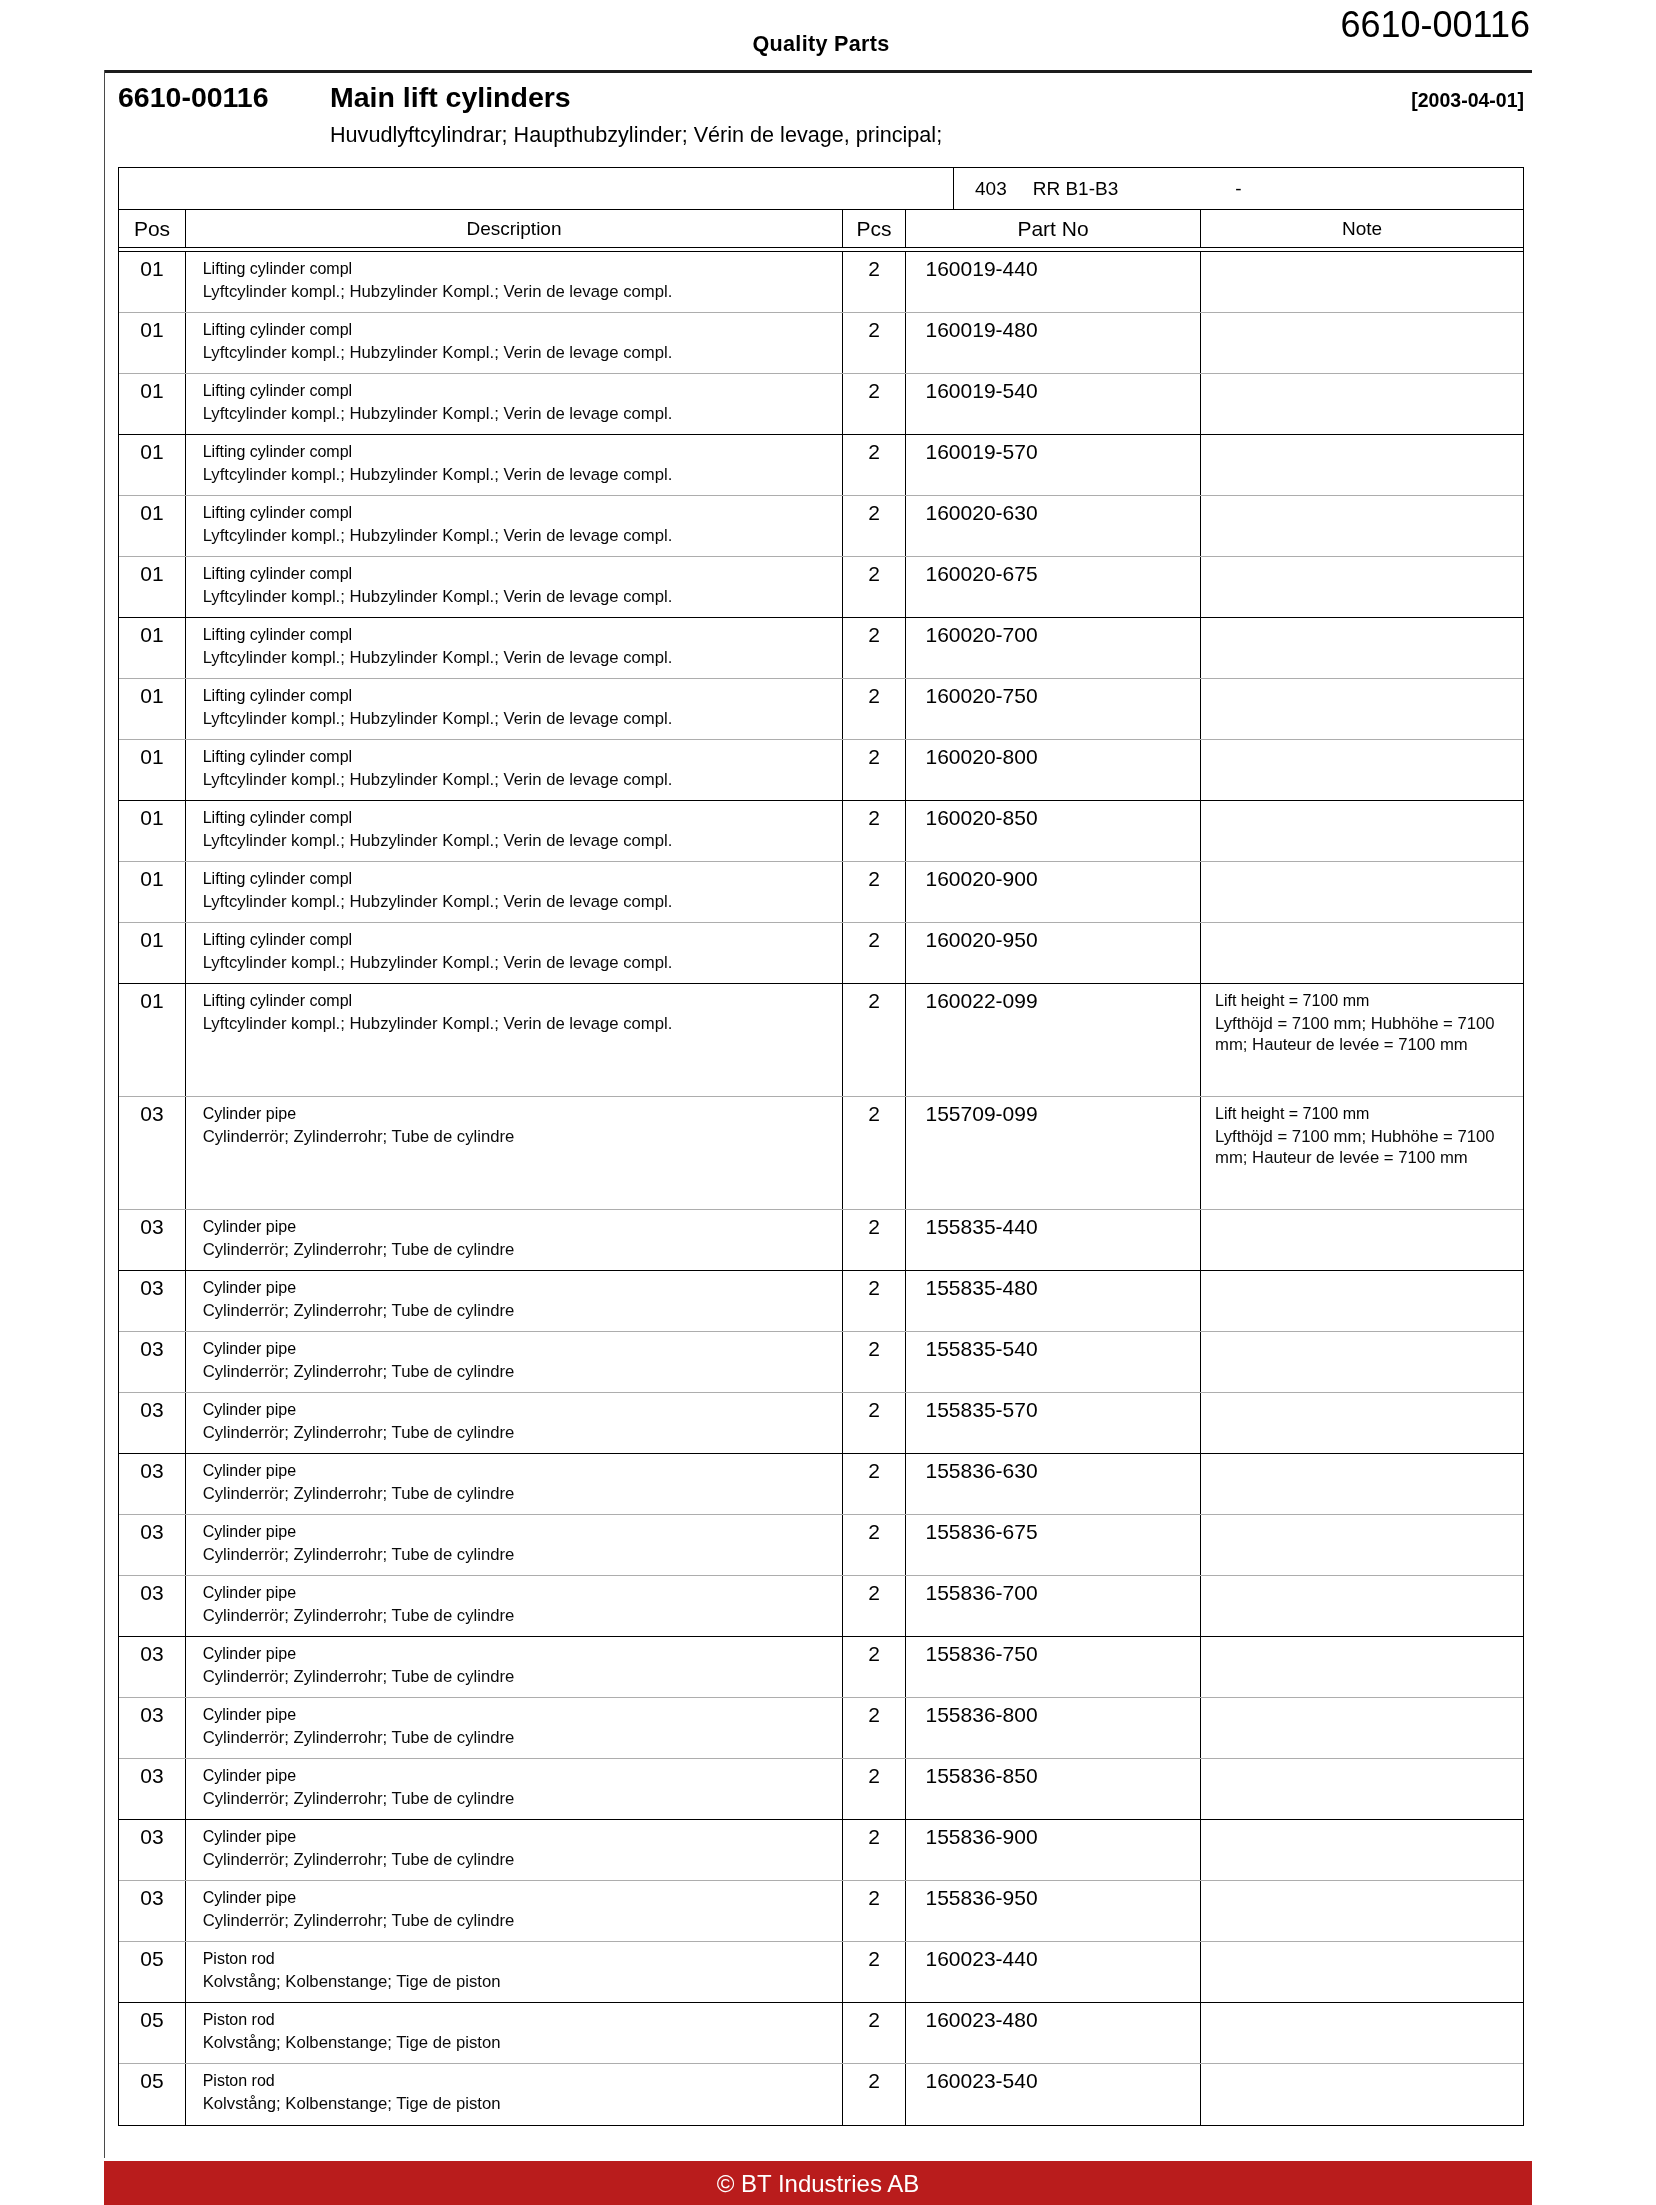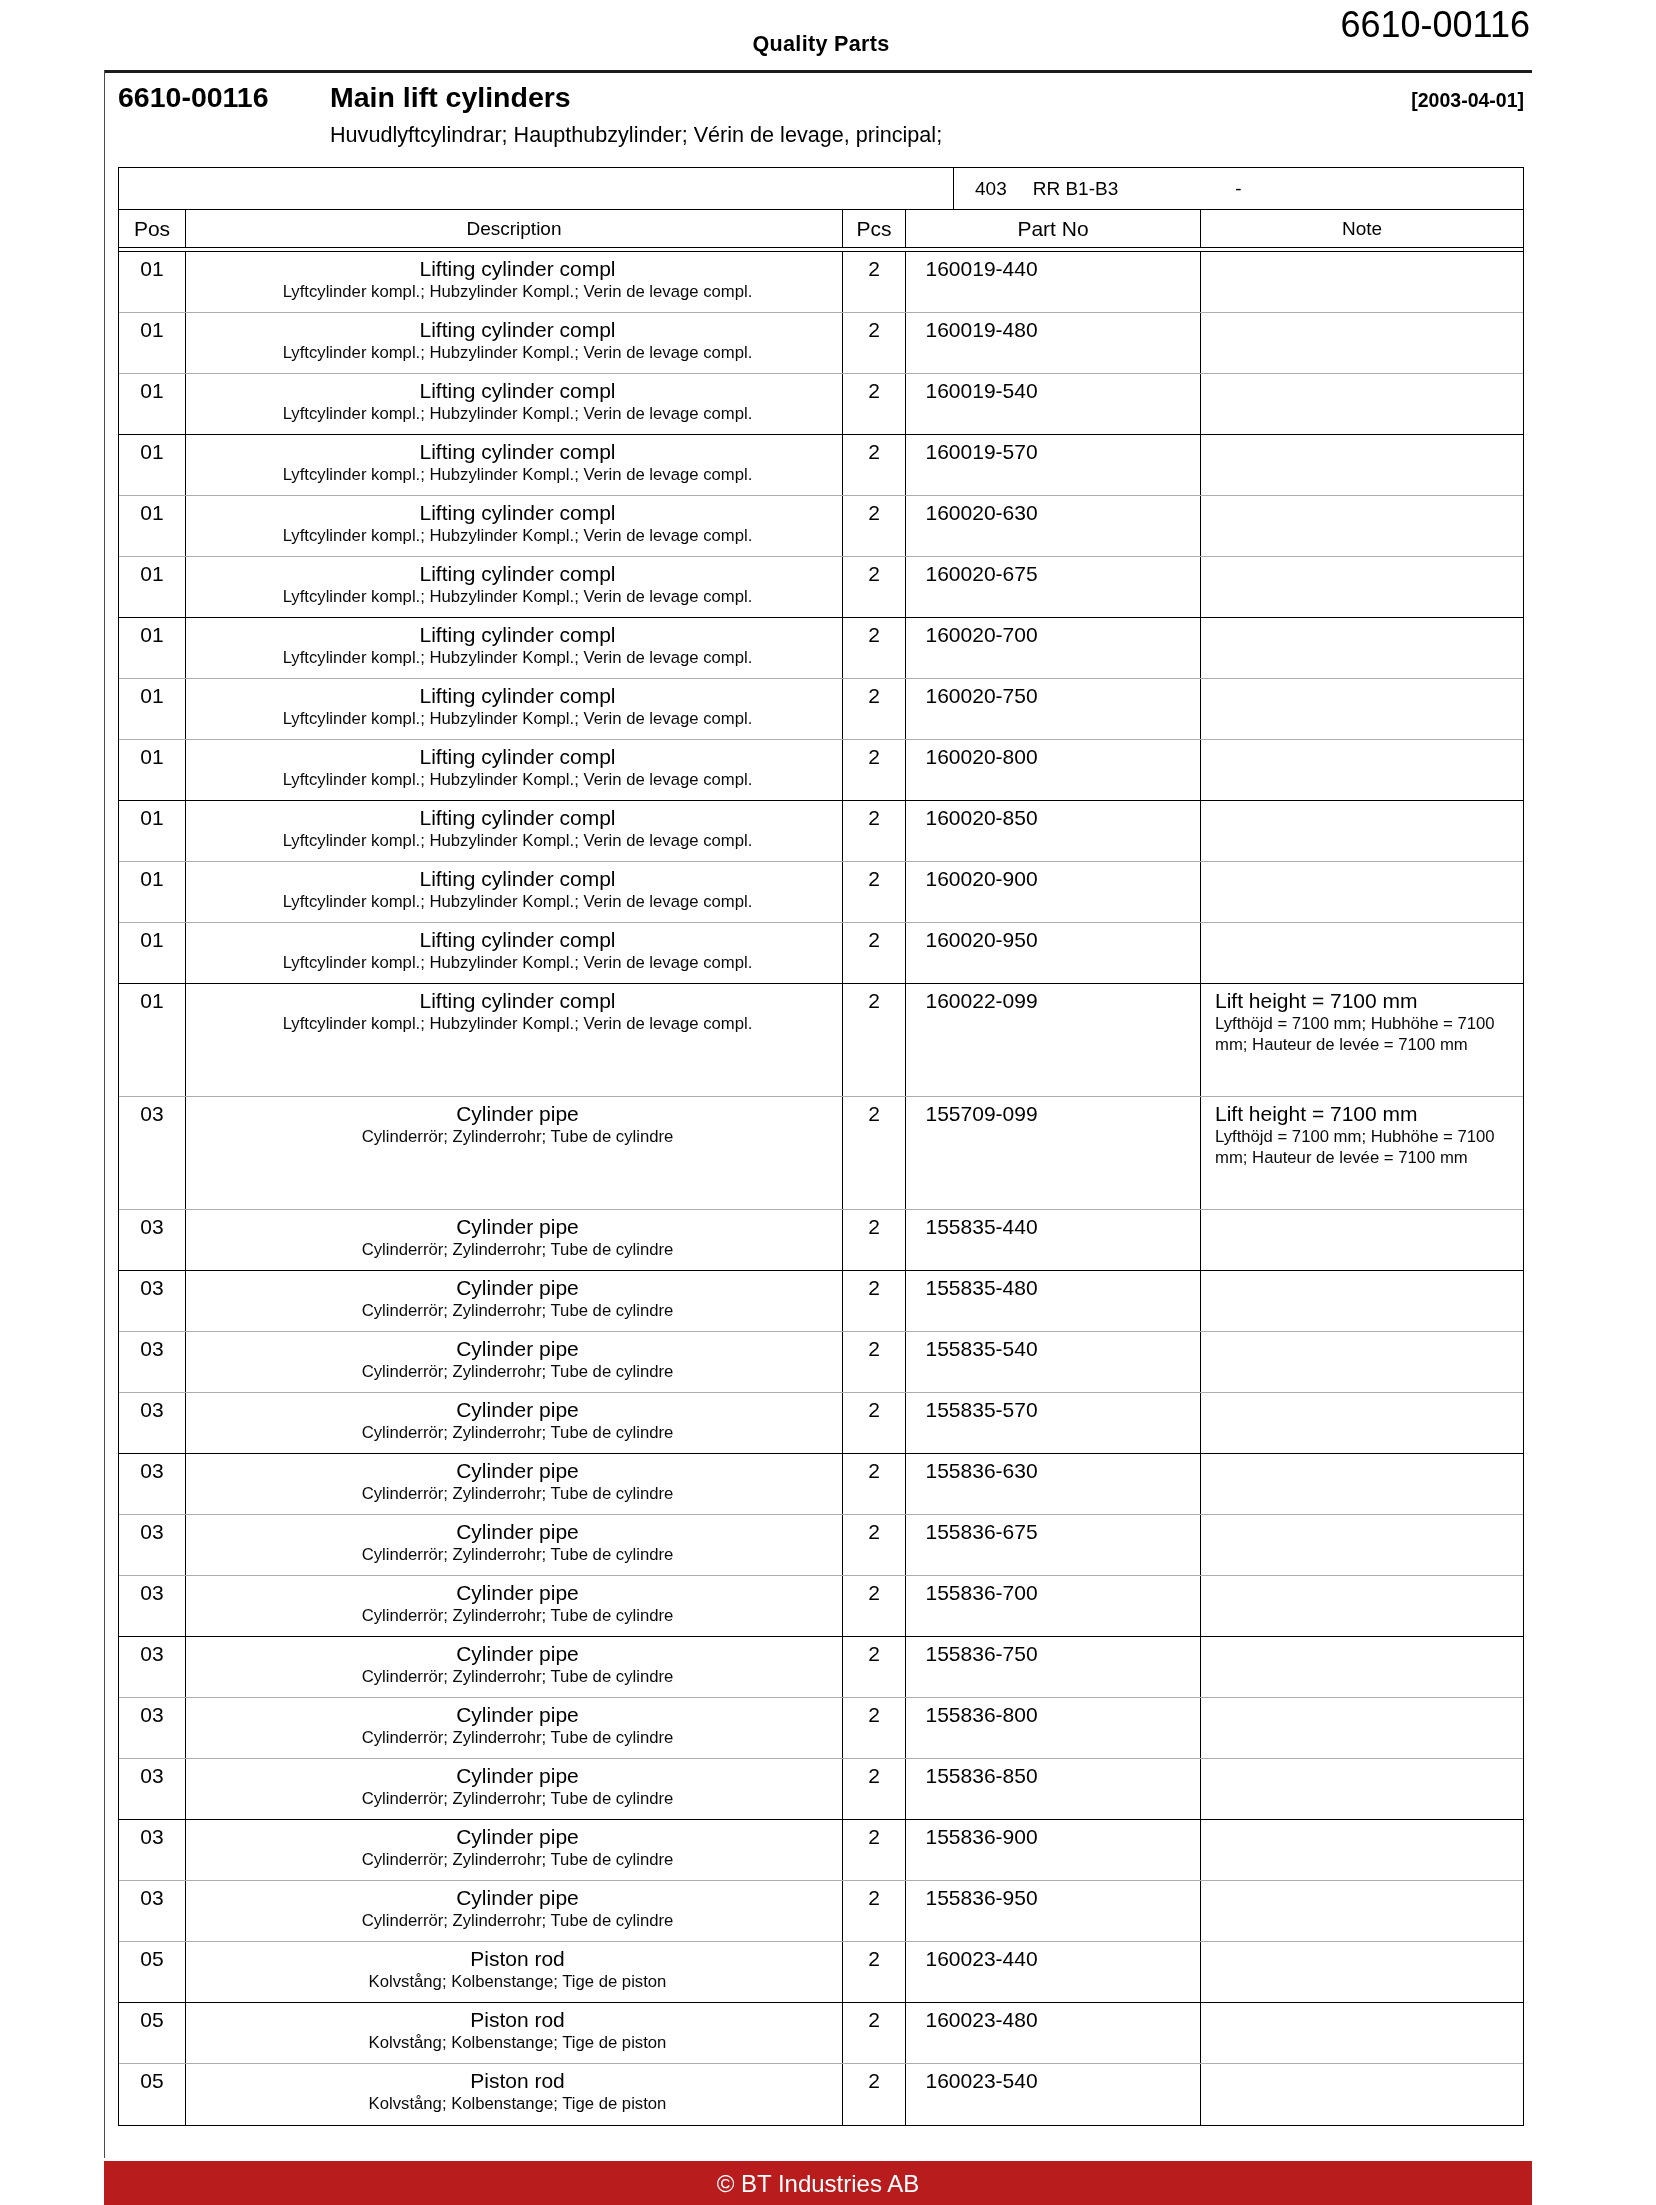--- a/index.html
+++ b/index.html
@@ -21,40 +21,40 @@
   .t-title { flex:1; font-size:28.5px; font-weight:bold; }
   .t-date { font-size:19.5px; font-weight:bold; }
   .t-sub { margin-left:212px; margin-top:8.4px; font-size:21.6px; }
 
   
   .parts-table { position:absolute; left:118px; top:167px; width:1406px;
                  border:1.4px solid #000; background:#fff; }
   .cell { border-right:0.7px solid #000; }
   .cell:last-child { border-right:none; }
   .c-pos  { width:67px;  flex:none; text-align:center; }
-  .c-desc { width:657px; flex:none; padding-left:16.7px; padding-right:9.7px;text-align:center; }
+  .c-desc { width:657px; flex:none; padding-left:16.7px; padding-right:9.7px; }
   .c-pcs  { width:63px;  flex:none; text-align:center; }
   .c-part { width:295px; flex:none; padding-left:19.5px; }
   .c-note { flex:1; padding-left:14px; padding-right:9.7px; }
 
   .model-row { display:flex; height:42px; border-bottom:0.7px solid #000; font-size:19px; }
   .model-left { width:835px; border-right:0.7px solid #000; }
   .model-cell { flex:1; position:relative; display:flex; align-items:center; gap:26px; padding-left:21px; }
   .model-variant { position:absolute; left:50%; transform:translateX(-50%); }
 
   .col-head { display:flex; align-items:center; height:38px; font-size:19px; border-bottom:0.7px solid #000; }
   .col-head .cell { height:100%; display:flex; align-items:center; justify-content:center; padding:0; }
   .dbl-gap { height:3.5px; border-bottom:0.7px solid #000; }
 
   .trow { display:flex; min-height:61px; border-bottom:0.7px solid #adadad; }
   .trow.group-end { border-bottom:1.4px solid #000; }
   .trow:last-child { border-bottom:none; }
   .trow.note-row { min-height:113px; }
   .trow .cell { padding-top:4.9px; padding-bottom:5.6px; }
-  .main { font-size:21px; line-height:25px; }
+  .main { font-size:16px; line-height:25px; }
   .sub  { font-size:16.7px; line-height:21px; color:#0a0a0a; }
   .c-pos, .c-pcs, .c-part { font-size:21px; line-height:25px; }
 
   
   .footer-bar { position:absolute; left:104px; top:2161px; width:1428px; height:45px;
                 background:#b91c1c; color:#fff; display:flex; align-items:center;
                 justify-content:center; font-size:24px; }
 </style>
 </head>
 <body>

